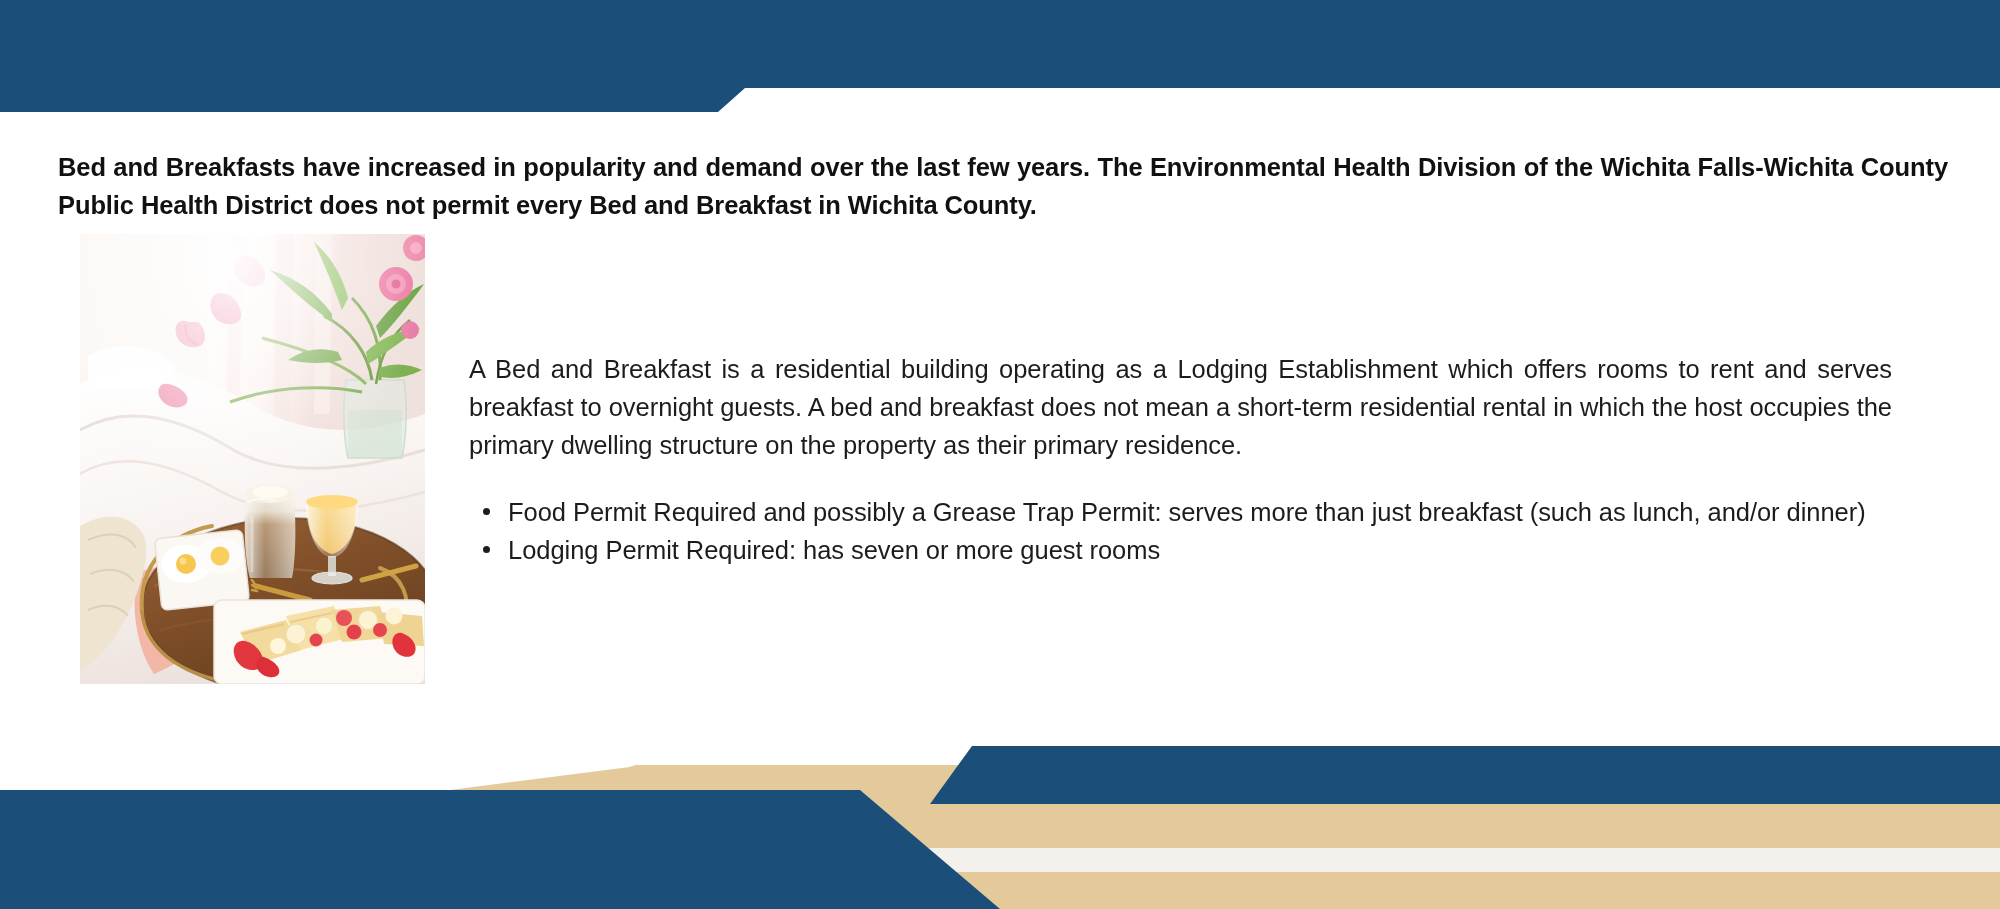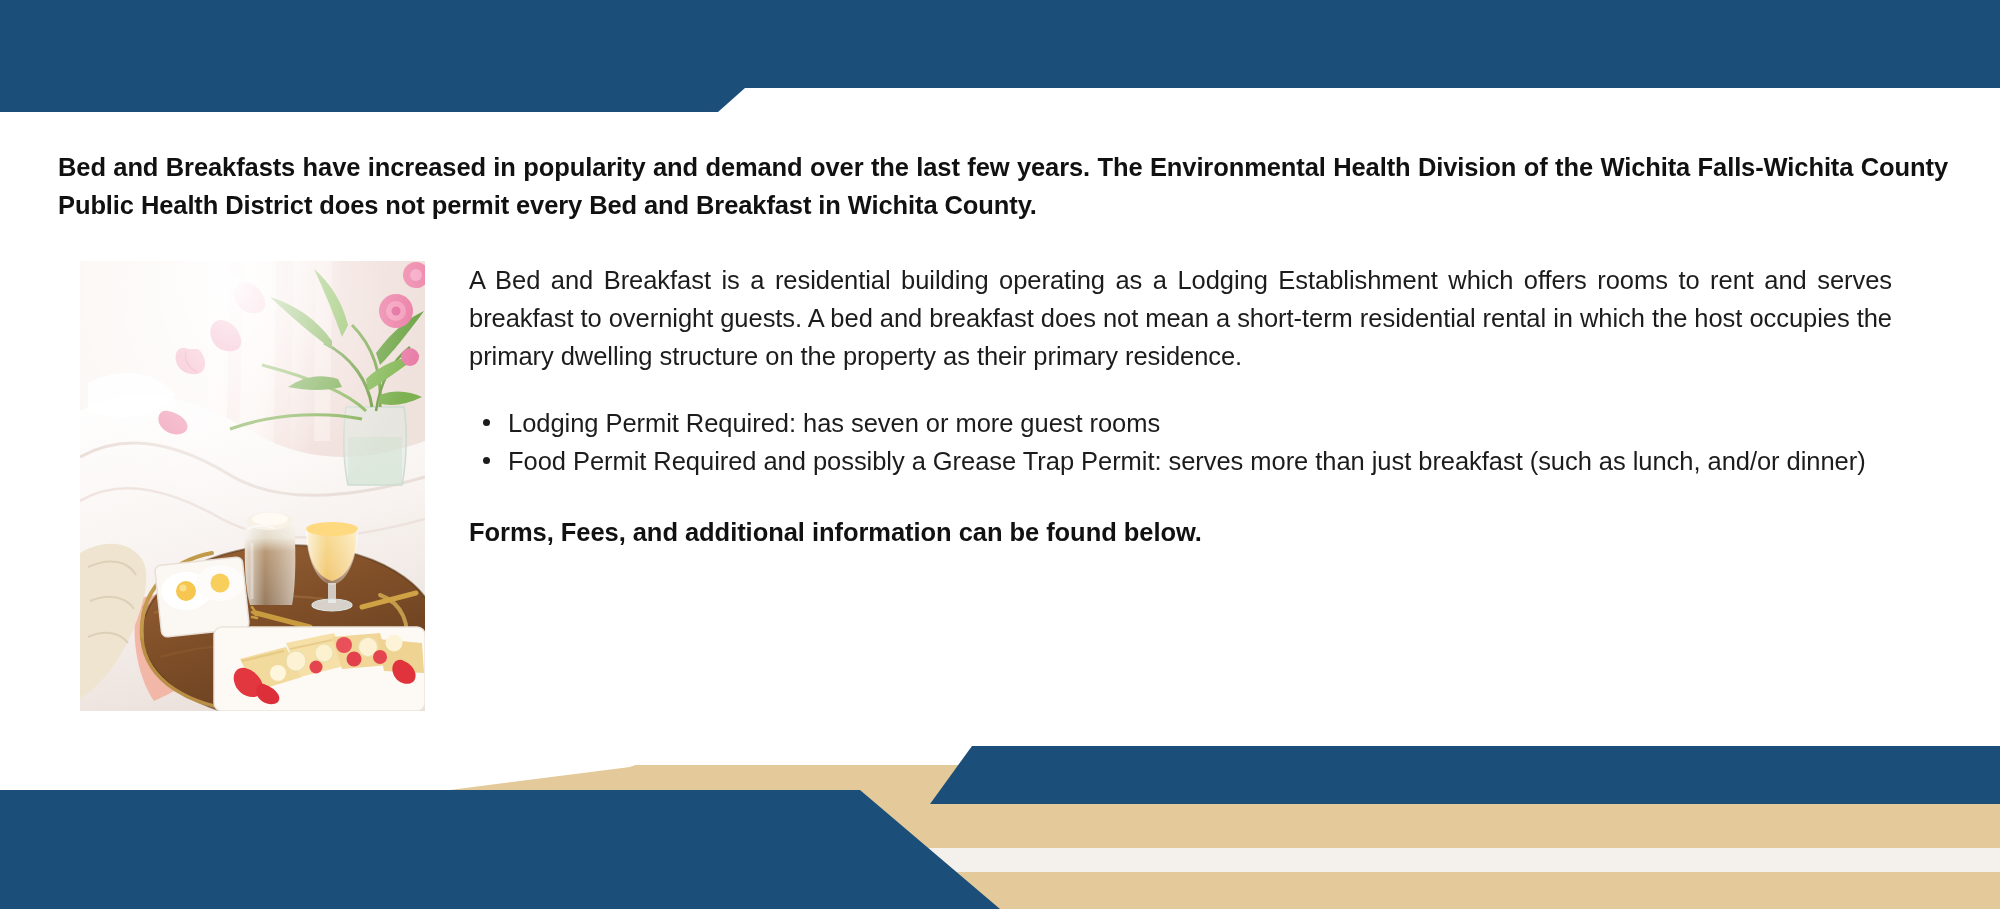--- a/index.html
+++ b/index.html
@@ -30,22 +30,22 @@
     font-size: 25.5px;
     line-height: 38px;
     color: #111111;
     text-align: justify;
     letter-spacing: -0.1px;
     width: 1890px;
   }
 
   .body-row {
     display: flex;
-    align-items: flex-start;
-    margin-top: 37px;
+    align-items: center;
+    margin-top: 10px;
   }
 
   .photo-wrap {
     flex: 0 0 345px;
     width: 345px; height: 450px;
     margin-left: 22px;
     overflow: hidden;
     background: #f3ece6;
   }
   .photo-wrap svg { display: block; width: 345px; height: 450px; }
@@ -293,30 +293,29 @@
         </svg>
       </div>
 
       <div class="text-col">
 
         <p class="para">A Bed and Breakfast is a residential building operating as a Lodging Establishment which offers rooms to rent and serves breakfast to overnight guests. A bed and breakfast does not mean a short-term residential rental in which the host occupies the primary dwelling structure on the property as their primary residence.</p>
 
         <ul class="perm-list">
           <li>
             <span class="bullet"></span>
-            <span>Lodging Permit Required: has seven or more guest rooms</span>
+            <span>Food Permit Required and possibly a Grease Trap Permit: serves more than just breakfast (such as lunch, and/or dinner)</span>
           </li>
           <li>
             <span class="bullet"></span>
-            <span>Food Permit Required and possibly a Grease Trap Permit: serves more than just breakfast (such as lunch, and/or dinner)</span>
+            <span>Lodging Permit Required: has seven or more guest rooms</span>
           </li>
         </ul>
 
 
-        <p class="forms-line">Forms, Fees, and additional information can be found below.</p>
 
 
       </div>
     </div>
   </div>
 
   <svg class="banner-bottom" viewBox="0 0 2000 169" preserveAspectRatio="none">
 
     <polygon points="636,25 2000,25 2000,169 268,169 630,27" fill="#E4CA9B"></polygon>
     <polygon points="636,25 2000,25 2000,100 60,100 630,27" fill="#E4CA9B"></polygon>

